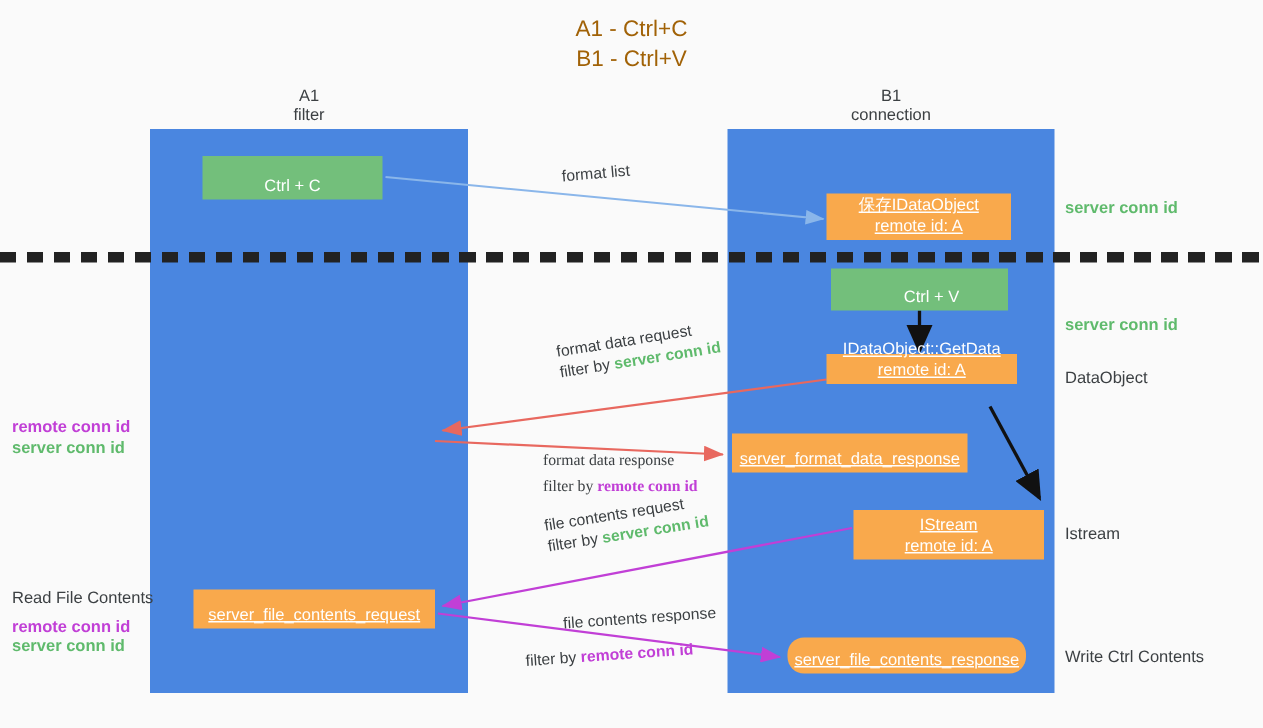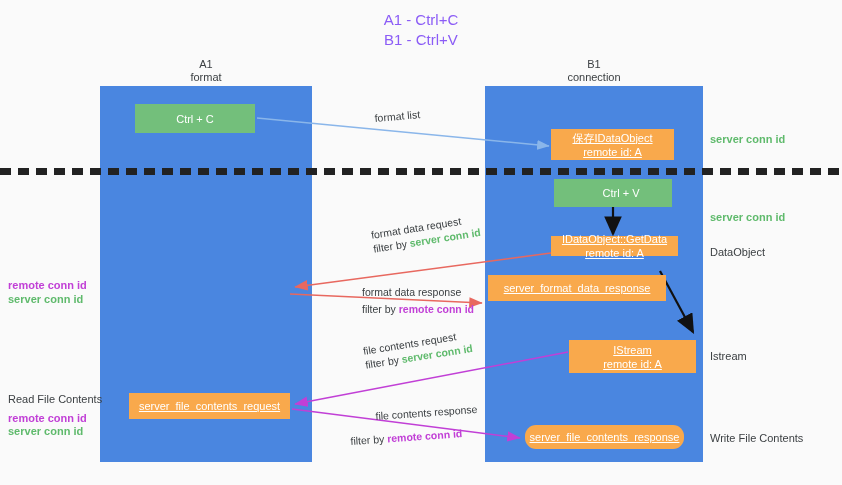--- a/index.html
+++ b/index.html
@@ -21,21 +21,21 @@
   }
   
   .title-block {
     position: absolute;
     left: 0;
     top: 10px;
     width: 842px;
     text-align: center;
     font-size: 15px;
     line-height: 20px;
-    color: #8b5cf6;
+    color: #a16207;
   }
   
   .col-header {
     position: absolute;
     text-align: center;
     font-size: 11px;
     line-height: 13px;
     color: #3c4043;
     width: 160px;
   }
@@ -47,21 +47,21 @@
     position: absolute;
     background: #4a86e0;
   }
   
   .node {
     position: absolute;
     box-sizing: border-box;
     display: flex;
     flex-direction: column;
     align-items: center;
-    justify-content: center;
+    justify-content: flex-end;
     text-align: center;
     color: #ffffff;
     font-size: 11px;
     line-height: 14px;
     padding: 2px 4px;
   }
   .node.orange { background: #f9a94c; text-decoration: underline; }
   .node.green  { background: #73bf7b; }
   .node .ln { display: block; white-space: nowrap; }
 
@@ -118,21 +118,21 @@
   <div class="title-block">
     <div>A1 - Ctrl+C</div>
     <div>B1 - Ctrl+V</div>
   </div>
 
   <div class="lane" style="left:100px; top:86px; width:212px; height:376px;"></div>
   <div class="lane" style="left:485px; top:86px; width:218px; height:376px;"></div>
 
   <div class="col-header" style="left:126px; top:58px;">
     <span class="ch-name">A1</span>
-    <span class="ch-sub">format</span>
+    <span class="ch-sub">filter</span>
   </div>
   <div class="col-header" style="left:514px; top:58px;">
     <span class="ch-name">B1</span>
     <span class="ch-sub">connection</span>
   </div>
 
   <svg class="arrows" viewBox="0 0 842 485">
     <defs>
       <marker id="ah-blue" markerWidth="9" markerHeight="7" refX="8.5" refY="3.5" orient="auto">
         <polygon points="0 0, 9 3.5, 0 7" fill="#8ab6ea"></polygon>
@@ -181,21 +181,21 @@
 
   <div class="node green" style="left:554px; top:179px; width:118px; height:28px;padding-left:20px;">
     <span class="ln">Ctrl + V</span>
   </div>
 
   <div class="node orange" style="left:551px; top:236px; width:127px; height:20px;">
     <span class="ln">IDataObject::GetData</span>
     <span class="ln">remote id: A</span>
   </div>
 
-  <div class="node orange" style="left:488px; top:275px; width:178px; height:26px;">
+  <div class="node orange" style="left:488px; top:289px; width:157px; height:26px;">
     <span class="ln">server_format_data_response</span>
   </div>
 
   <div class="node orange" style="left:569px; top:340px; width:127px; height:33px;">
     <span class="ln">IStream</span>
     <span class="ln">remote id: A</span>
   </div>
 
   <div class="node orange" style="left:525px; top:425px; width:159px; height:24px;border-radius:11px;">
     <span class="ln">server_file_contents_response</span>
@@ -205,34 +205,34 @@
   <div class="side-label green" style="left:8px; top:292px;">server conn id</div>
 
   <div class="side-label plain" style="left:8px; top:392px;">Read File Contents</div>
   <div class="side-label purple" style="left:8px; top:411px;">remote conn id</div>
   <div class="side-label green" style="left:8px; top:424px;">server conn id</div>
 
   <div class="side-label green" style="left:710px; top:132px;">server conn id</div>
   <div class="side-label green" style="left:710px; top:210px;">server conn id</div>
   <div class="side-label plain" style="left:710px; top:245px;">DataObject</div>
   <div class="side-label plain" style="left:710px; top:349px;">Istream</div>
-  <div class="side-label plain" style="left:710px; top:431px;">Write File Contents</div>
+  <div class="side-label plain" style="left:710px; top:431px;">Write Ctrl Contents</div>
 
   <div class="edge-label" style="left:374px; top:111px; transform: rotate(-5deg);">
     <span>format list</span>
   </div>
 
   <div class="edge-label" style="left:370px; top:228px; transform: rotate(-9deg);">
     <div>format data request</div>
     <div>
       <span>filter by </span><span class="hl-green">server conn id</span>
     </div>
   </div>
 
-  <div class="edge-label" style="left:362px; top:285px;">
+  <div class="edge-label" style="left:362px; top:301px;font-family:Liberation Serif, serif;">
     <div>format data response</div>
     <div style="margin-top:3px;">
       <span>filter by </span><span class="hl-purple">remote conn id</span>
     </div>
   </div>
 
   <div class="edge-label" style="left:362px; top:344px; transform: rotate(-9deg);">
     <div>file contents request</div>
     <div>
       <span>filter by </span><span class="hl-green">server conn id</span>

